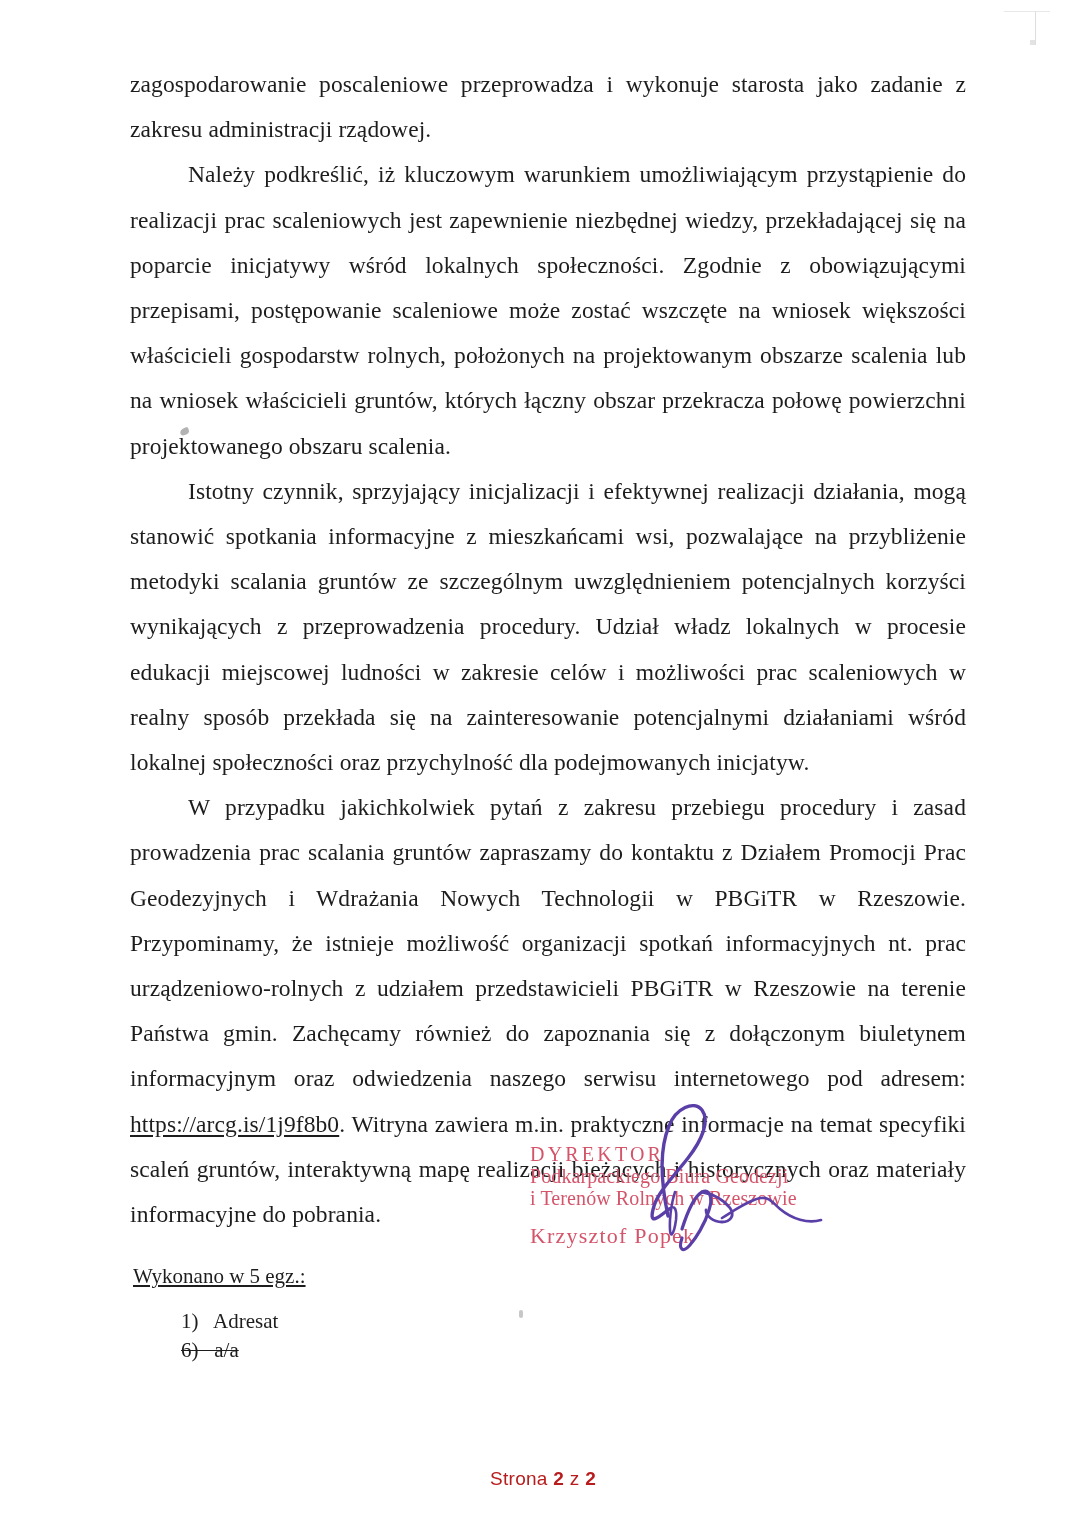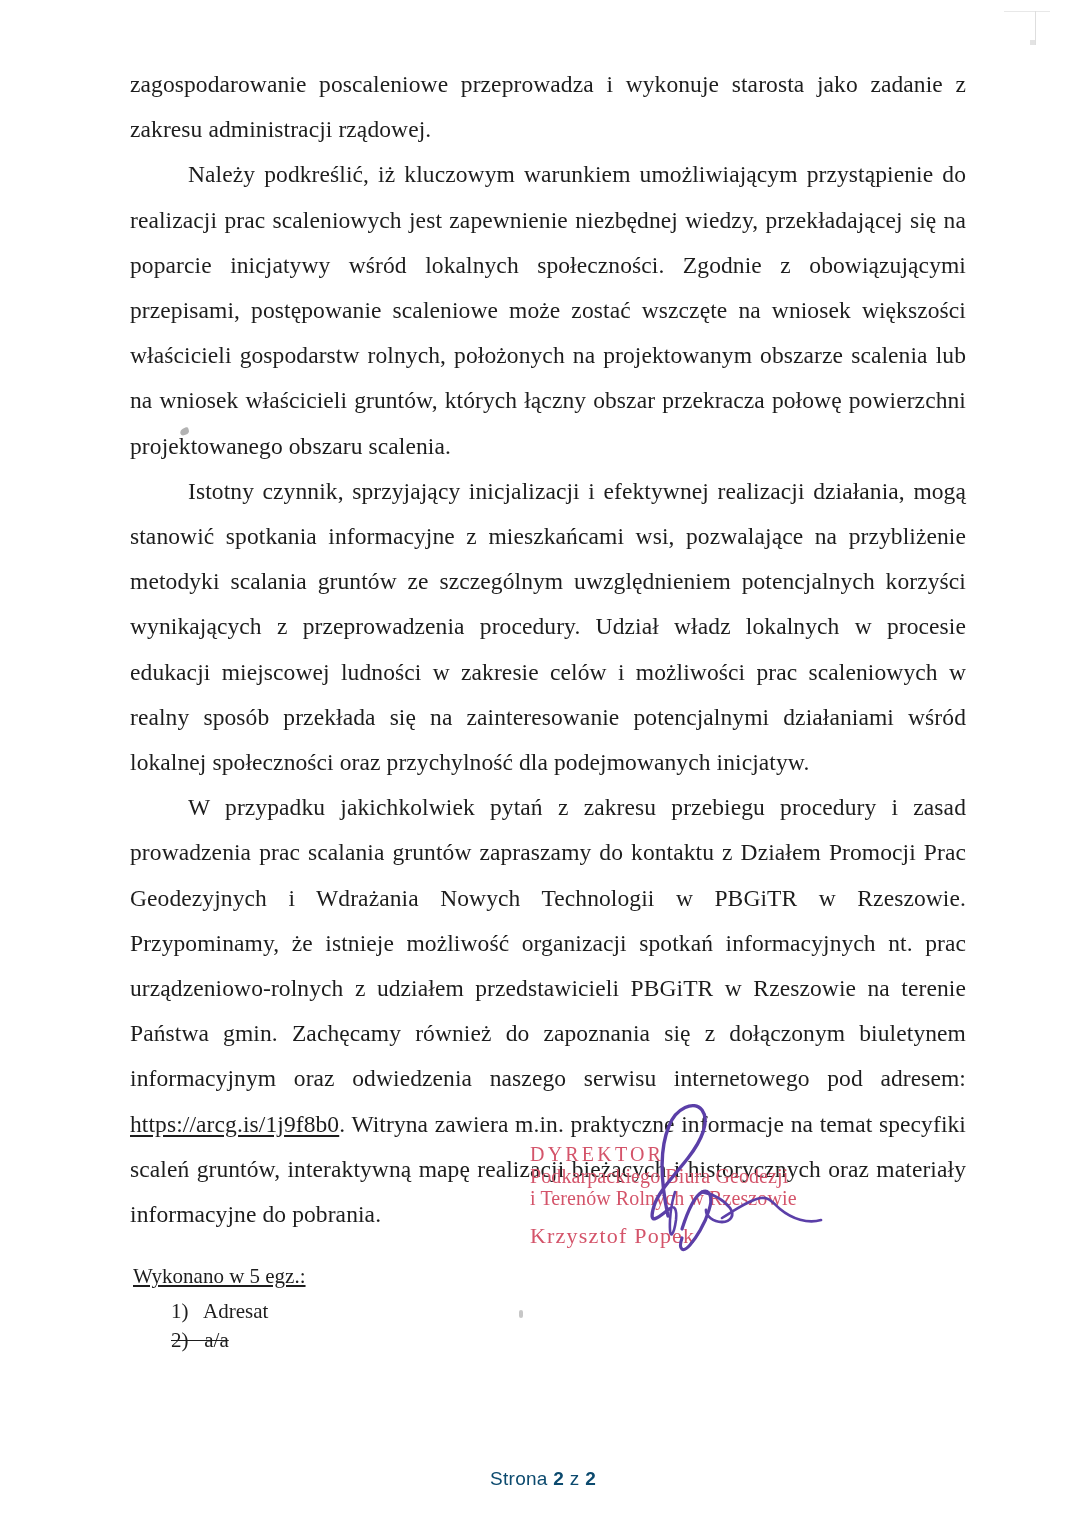--- a/index.html
+++ b/index.html
@@ -152,42 +152,42 @@
     left: 133px;
     top: 1262px;
     font-size: 21px;
     line-height: 29px;
   }
   .copies .copies-title {
     text-decoration: underline;
     text-underline-offset: 2px;
   }
   .copies ol {
-    margin: 6px;
+    margin: 16px;
     padding: 0 0 0 32px;
     list-style: none;
   }
   .copies li {
     white-space: pre;
   }
   .copies li.struck {
     text-decoration: line-through;
     text-decoration-thickness: 1px;
   }
 
   
   .page-number {
     position: absolute;
     left: 0;
     top: 1468px;
     width: 1086px;
     text-align: center;
     font-family: "Liberation Sans", "DejaVu Sans", sans-serif;
     font-size: 19px;
-    color: #0c4a6e;
+    color: #b91c1c;
     letter-spacing: 0.3px;
   }
   .page-number b {
     font-weight: bold;
   }
 </style>
 </head>
 <body>
 
 <div class="page">
@@ -231,19 +231,19 @@
         <path d="M192 130 C 205 122, 219 112, 231 110 C 240 109, 243 115, 250 121 C 262 131, 278 136, 291 132" stroke-width="2.6"></path>
       </g>
     </svg>
 
   </div>
 
   <div class="copies">
     <div class="copies-title">Wykonano w 5 egz.:</div>
     <ol>
       <li>1)   Adresat</li>
-      <li class="struck">2)   a/a</li>
+      <li class="struck">6)   a/a</li>
     </ol>
   </div>
 
   <div class="page-number"><span>Strona </span><b>2</b><span> z </span><b>2</b></div>
 
 </div>
 
 </body></html>

